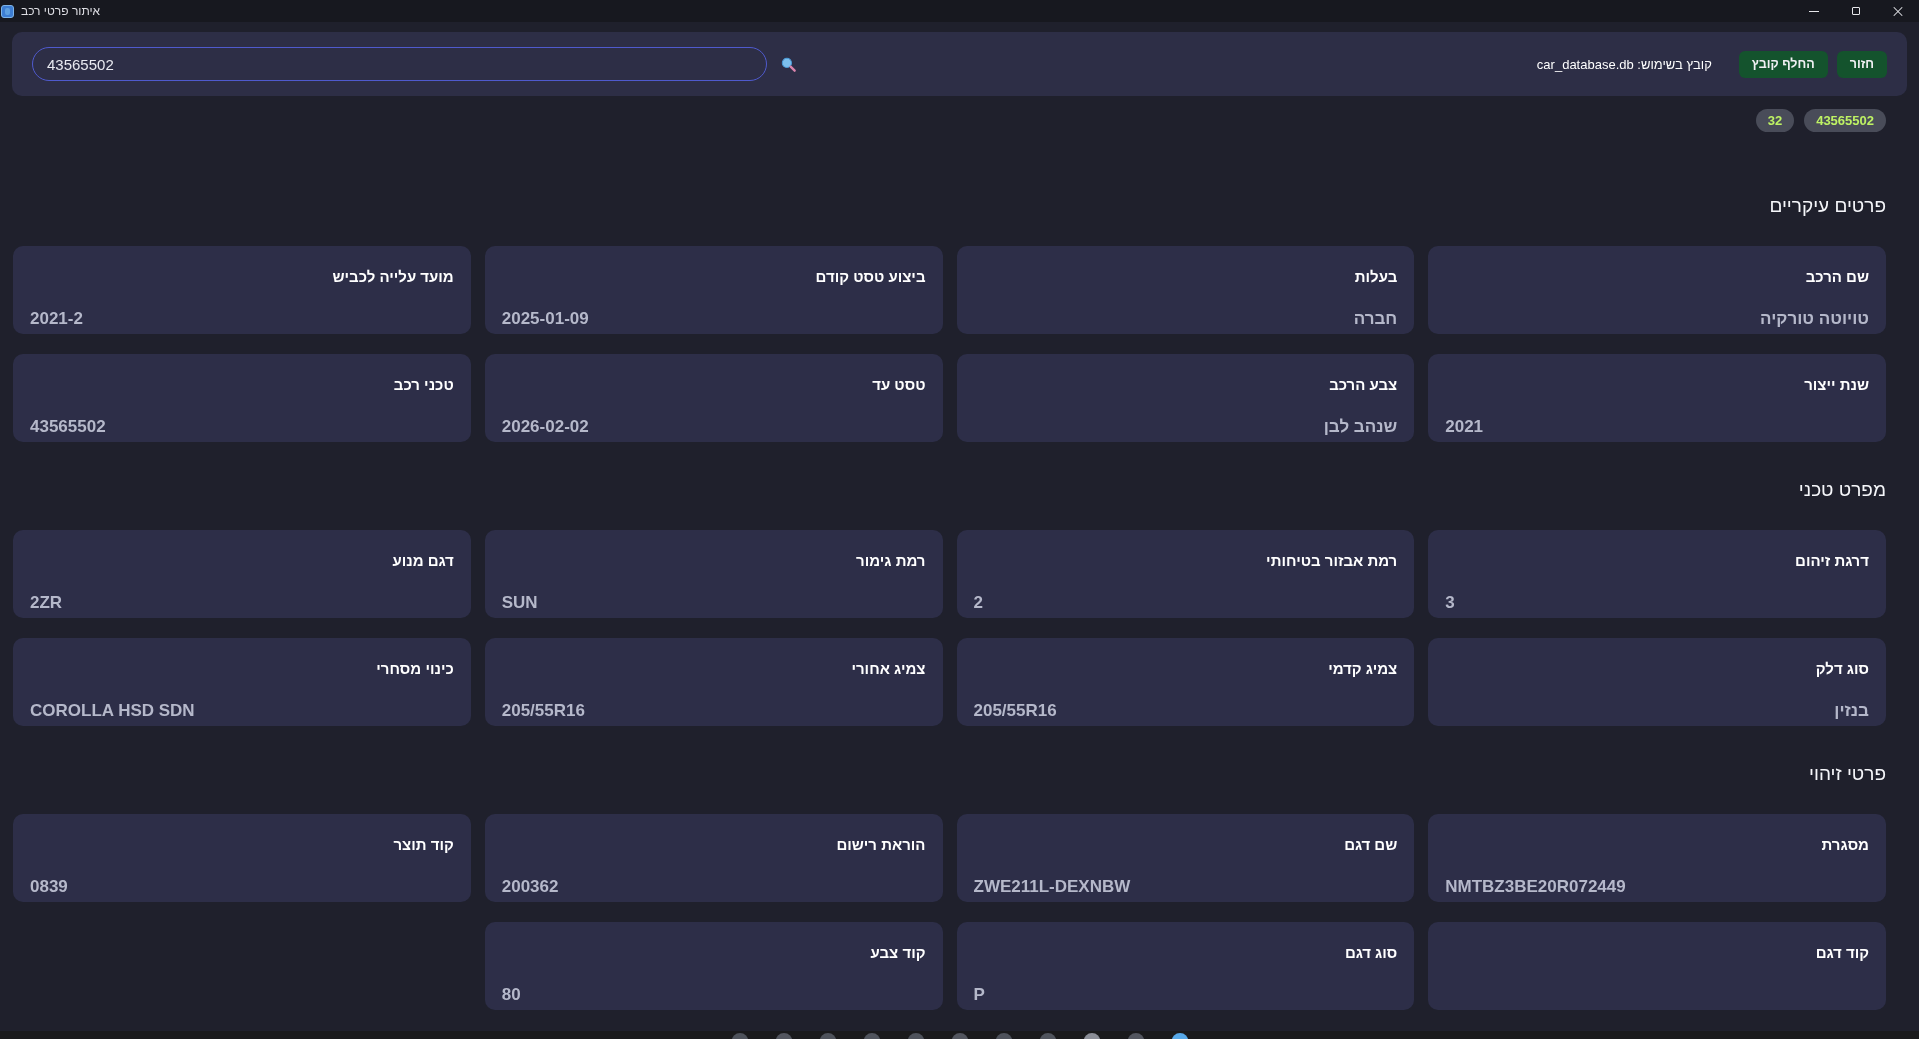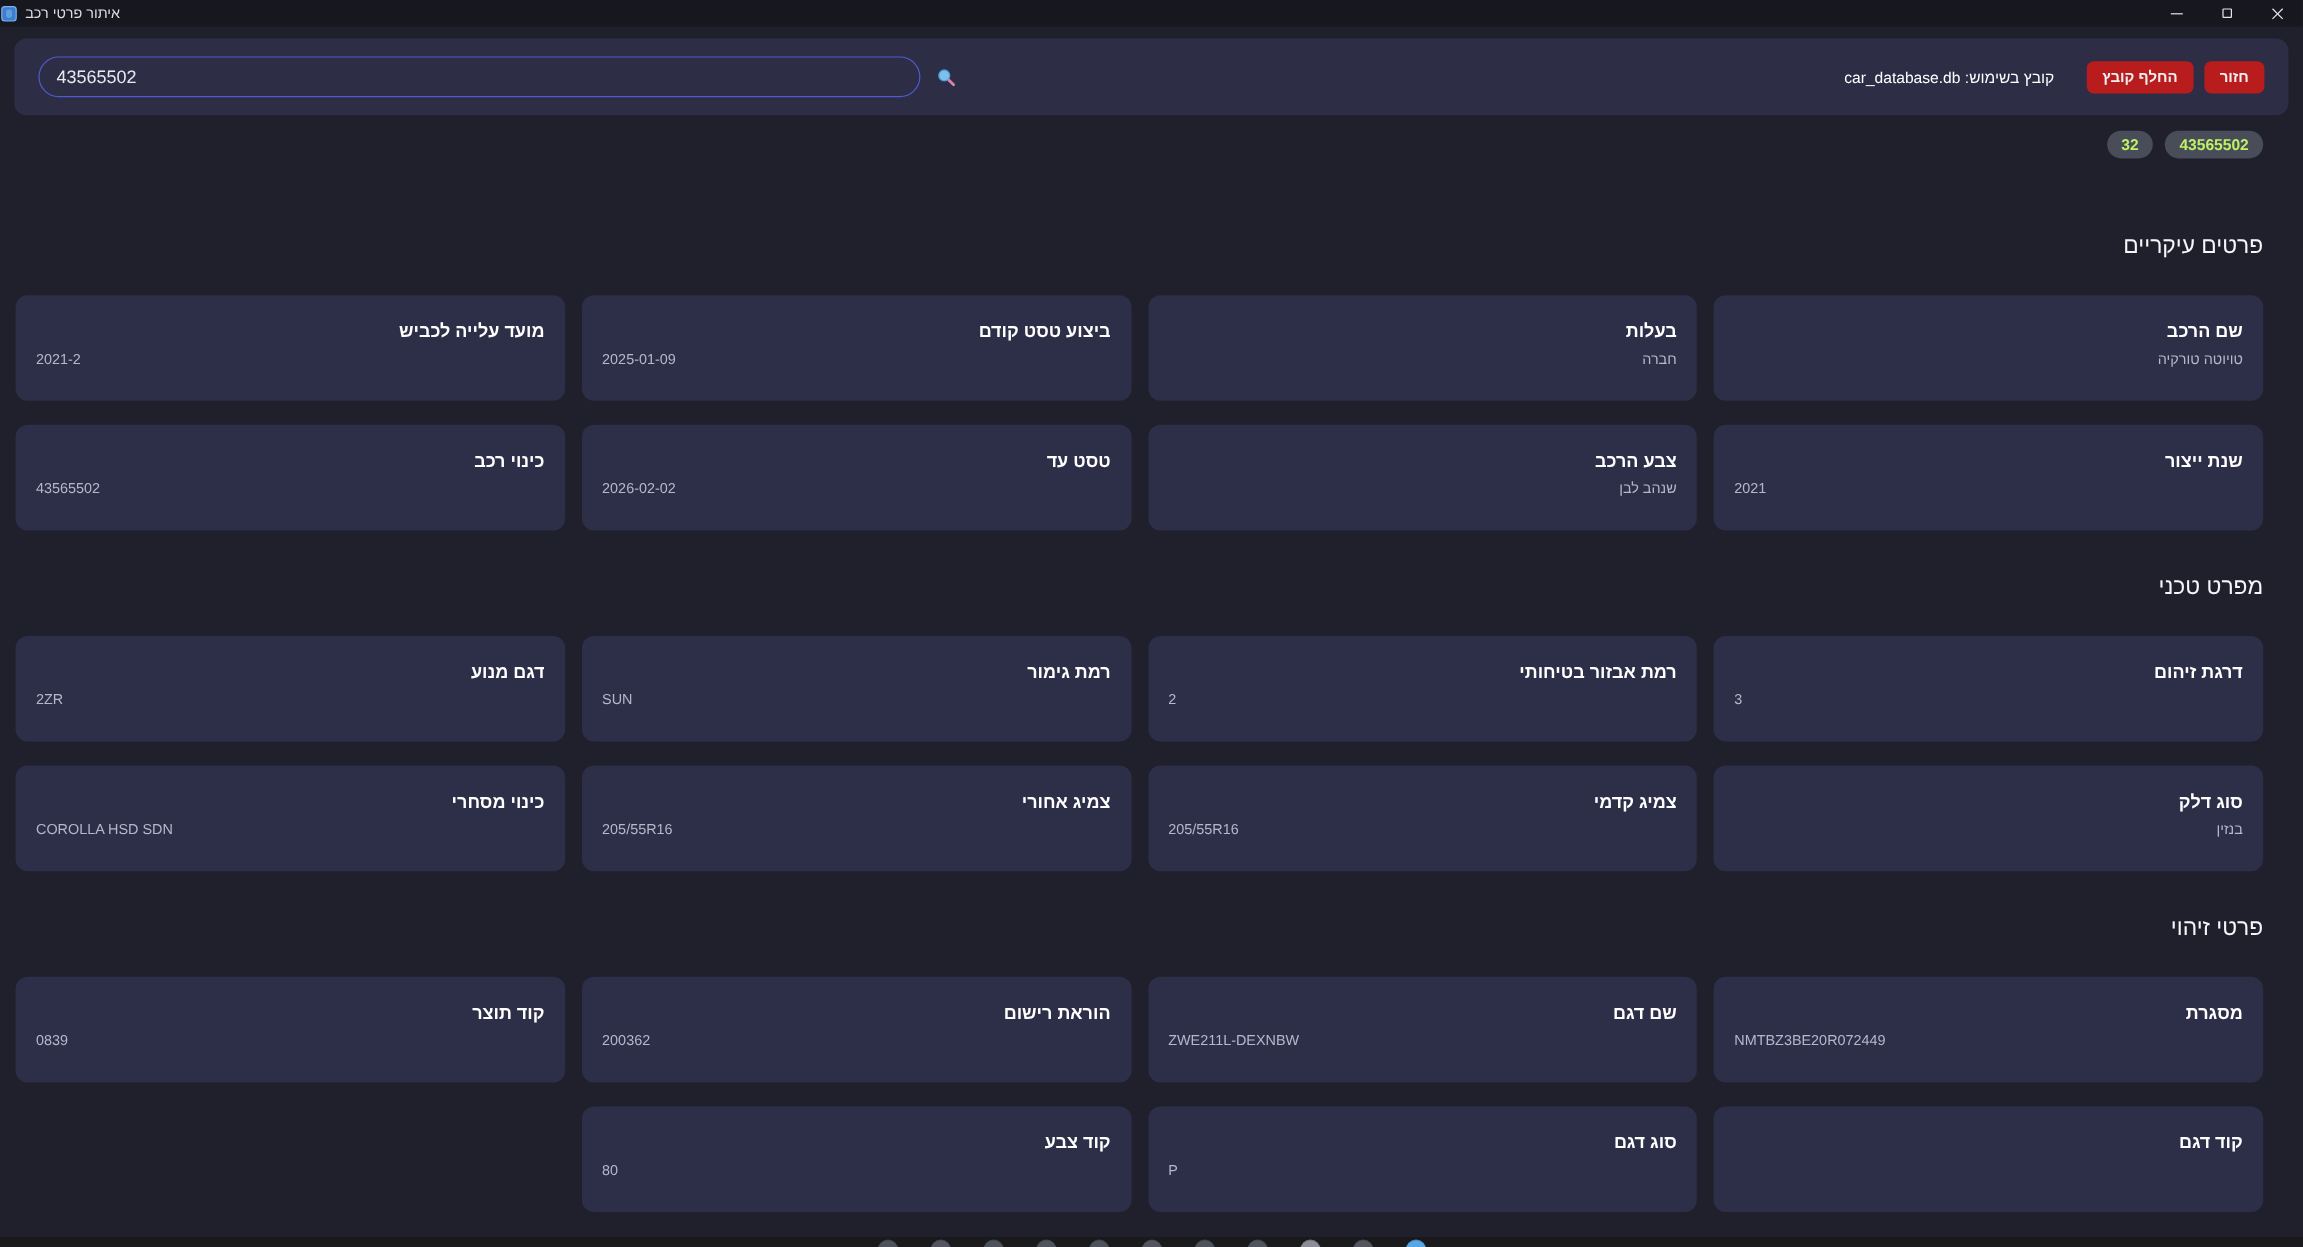--- a/index.html
+++ b/index.html
@@ -49,21 +49,21 @@
   
   .search-panel {
     margin: 10px 12px 0;
     height: 64px; background: #2d2e46; border-radius: 10px;
     display: flex; align-items: center; justify-content: space-between;
     padding: 0 20px;
   }
   .panel-right { display: flex; align-items: center; gap: 9px; }
   .file-in-use { font-size: 13px; color: #ffffff; margin-right: 18px; }
   .panel-btn {
-    background: #b91c1c; border: none; color: #f0f0f3;
+    background: #14532d; border: none; color: #f0f0f3;
     font: 700 12.5px "Liberation Sans", "DejaVu Sans", sans-serif;
     height: 27px; padding: 0 13px; border-radius: 6px; cursor: pointer;
   }
   .panel-left { display: flex; align-items: center; gap: 13px; }
   .search-input {
     width: 735px; height: 34px;
     background: transparent; border: 1px solid #4f5acd; border-radius: 17px;
     color: #e8e9f0; font-size: 15px; padding: 0 14px;
     direction: ltr; text-align: left; outline: none;
   }
@@ -85,21 +85,21 @@
   .sections > .section-title:first-child { margin-top: 62px; }
   .cards {
     display: grid; grid-template-columns: repeat(4, 1fr);
     gap: 20px 14px;
   }
   .card {
     background: #2d2e48; border-radius: 10px;
     height: 88px; padding: 20px 17px;
   }
   .card-label { font-size: 15px; font-weight: 700; color: #ffffff; line-height: 21px; }
-  .card-value { margin-top: 2px; font-size: 12px; color: #b5b8ca; line-height: 20px; text-align: start; }
+  .card-value { margin-top: 22px; font-size: 17px; color: #b5b8ca; line-height: 20px; text-align: start; font-weight: bold; }
   
   .taskbar {
     position: fixed; bottom: 0; left: 0; right: 0; height: 8px;
     background: #1a1a1c; direction: ltr;
   }
   .taskbar-dots {
     position: absolute; left: 50%; transform: translateX(-50%); top: 2px;
     display: flex; gap: 27px;
   }
   .dot { width: 17px; height: 17px; border-radius: 50%; }
@@ -170,21 +170,21 @@
         </div>
         <div class="card">
           <div class="card-label">צבע הרכב</div>
           <div class="card-value" dir="auto">שנהב לבן</div>
         </div>
         <div class="card">
           <div class="card-label">טסט עד</div>
           <div class="card-value" dir="auto">2026-02-02</div>
         </div>
         <div class="card">
-          <div class="card-label">כינוי רכב</div>
+          <div class="card-label">טכני רכב</div>
           <div class="card-value" dir="auto">43565502</div>
         </div>
       </div>
       <h2 class="section-title">מפרט טכני</h2>
       <div class="cards">
         <div class="card">
           <div class="card-label">דרגת זיהום</div>
           <div class="card-value" dir="auto">3</div>
         </div>
         <div class="card">

